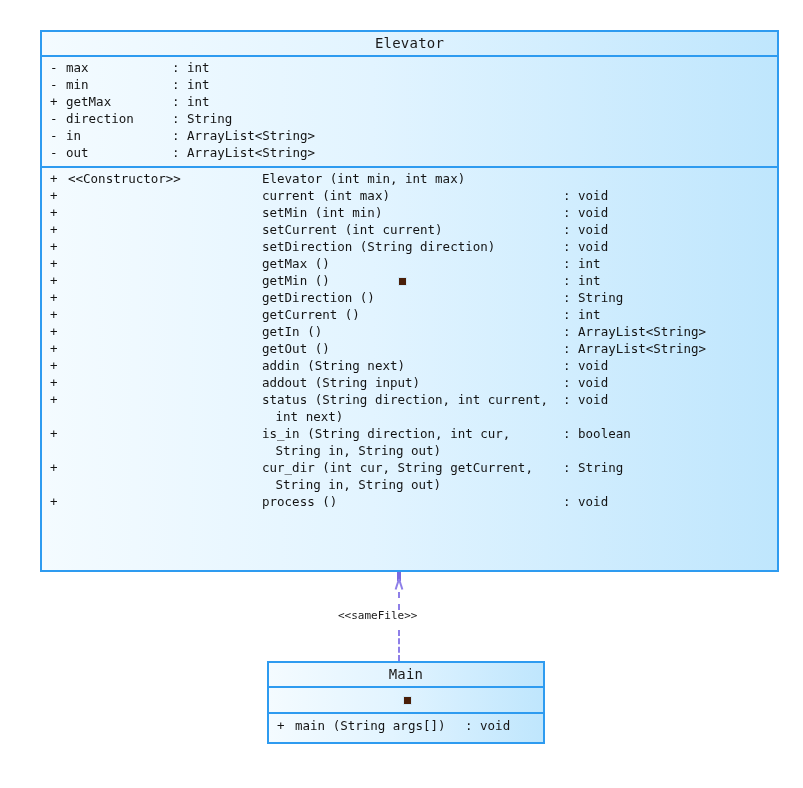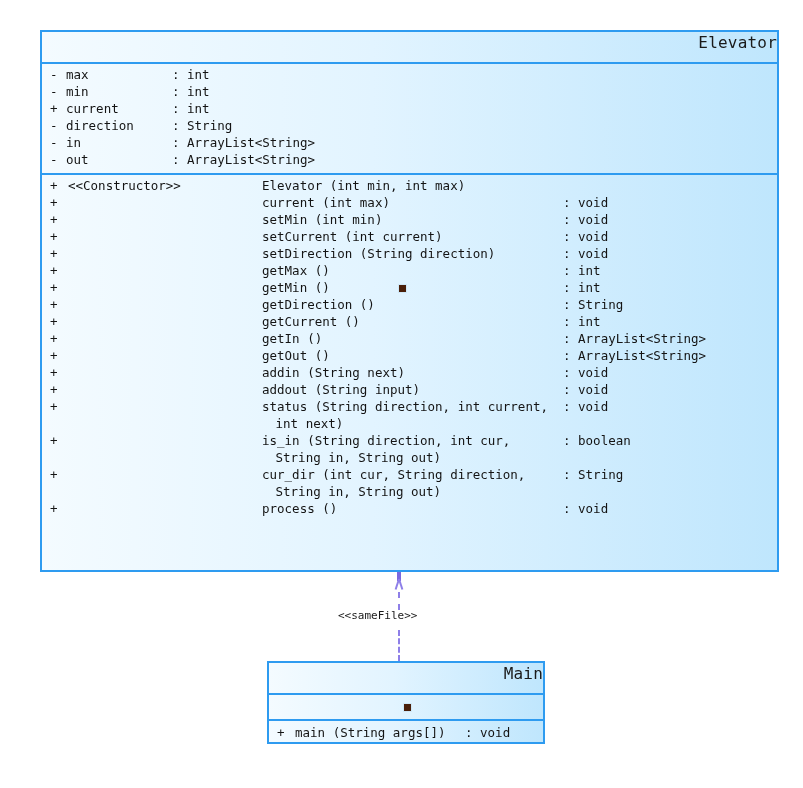--- a/index.html
+++ b/index.html
@@ -24,25 +24,25 @@
   }
   .compartment {
     box-sizing: border-box;
     position: relative;
   }
   .compartment + .compartment {
     border-top: 2px solid #2e9bf0;
   }
 
   .class-title {
-    text-align: right;
-    font-size: 16px;
+    text-align: center;
+    font-size: 14px;
     color: #1a1a1a;
     line-height: 22px;
-    height: 30px;
+    height: 23px;
     letter-spacing: 0.2px;
   }
 
   
   .rows {
     padding: 3px 0 4px 0;
   }
   .row {
     position: relative;
     height: 17px;
@@ -139,21 +139,21 @@
       <span class="col-name">max</span>
       <span class="col-type">: int</span>
     </div>
     <div class="row">
       <span class="col-vis">-</span>
       <span class="col-name">min</span>
       <span class="col-type">: int</span>
     </div>
     <div class="row">
       <span class="col-vis">+</span>
-      <span class="col-name">current</span>
+      <span class="col-name">getMax</span>
       <span class="col-type">: int</span>
     </div>
     <div class="row">
       <span class="col-vis">-</span>
       <span class="col-name">direction</span>
       <span class="col-type">: String</span>
     </div>
     <div class="row">
       <span class="col-vis">-</span>
       <span class="col-name">in</span>
@@ -250,21 +250,21 @@
       <span class="col-vis">+</span>
       <span class="col-name">is_in (String direction, int cur,</span>
       <span class="col-type">: boolean</span>
     </div>
     <div class="row cont">
       <span class="col-name wrap"> String in, String out)</span>
     </div>
 
     <div class="row">
       <span class="col-vis">+</span>
-      <span class="col-name">cur_dir (int cur, String direction,</span>
+      <span class="col-name">cur_dir (int cur, String getCurrent,</span>
       <span class="col-type">: String</span>
     </div>
     <div class="row cont">
       <span class="col-name wrap"> String in, String out)</span>
     </div>
 
     <div class="row">
       <span class="col-vis">+</span>
       <span class="col-name">process ()</span>
       <span class="col-type">: void</span>

